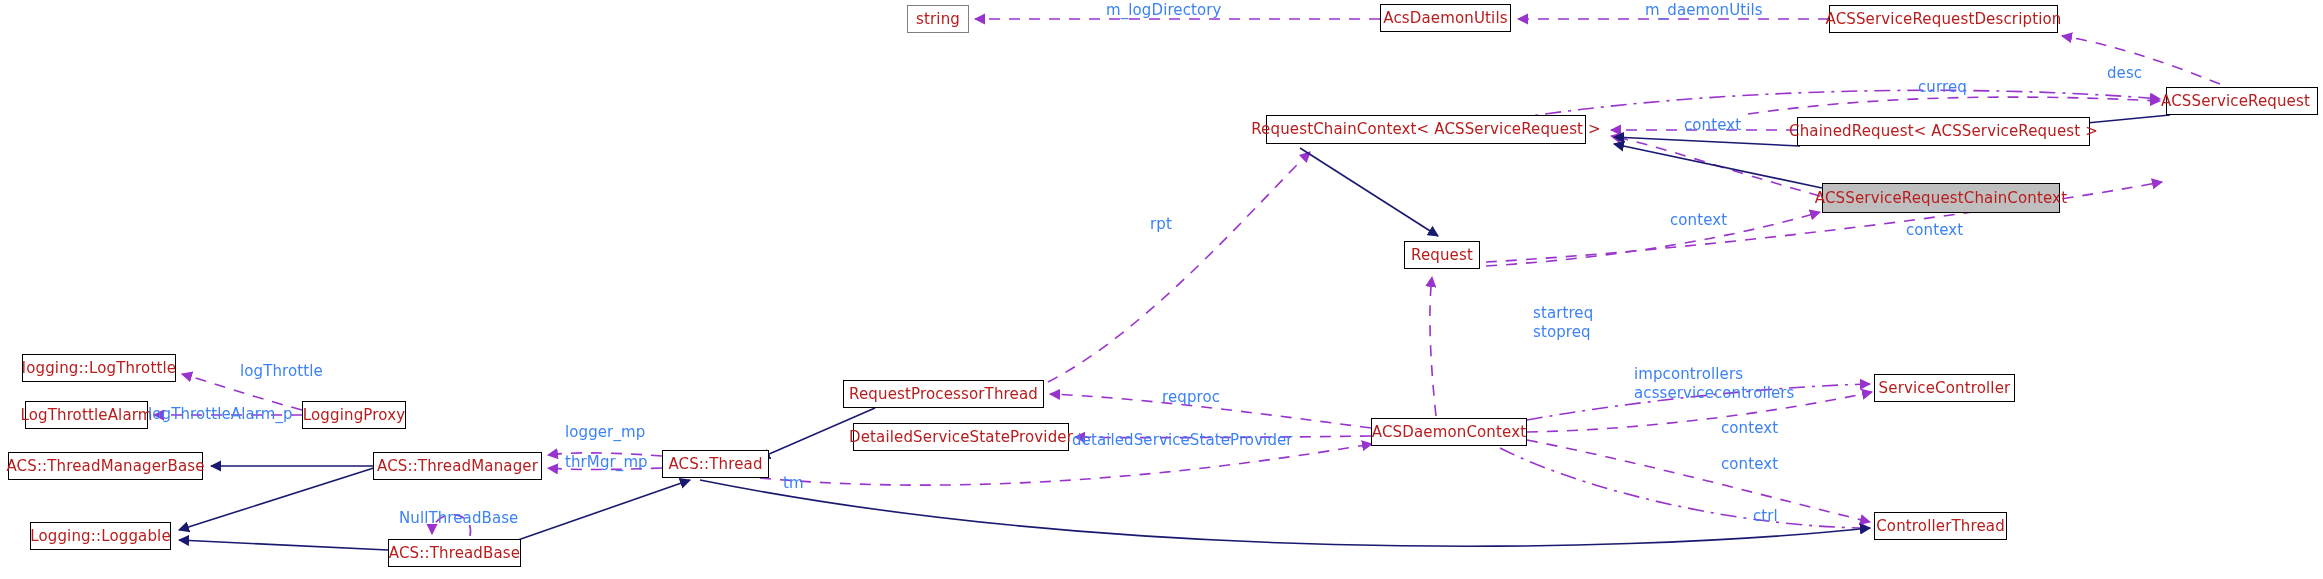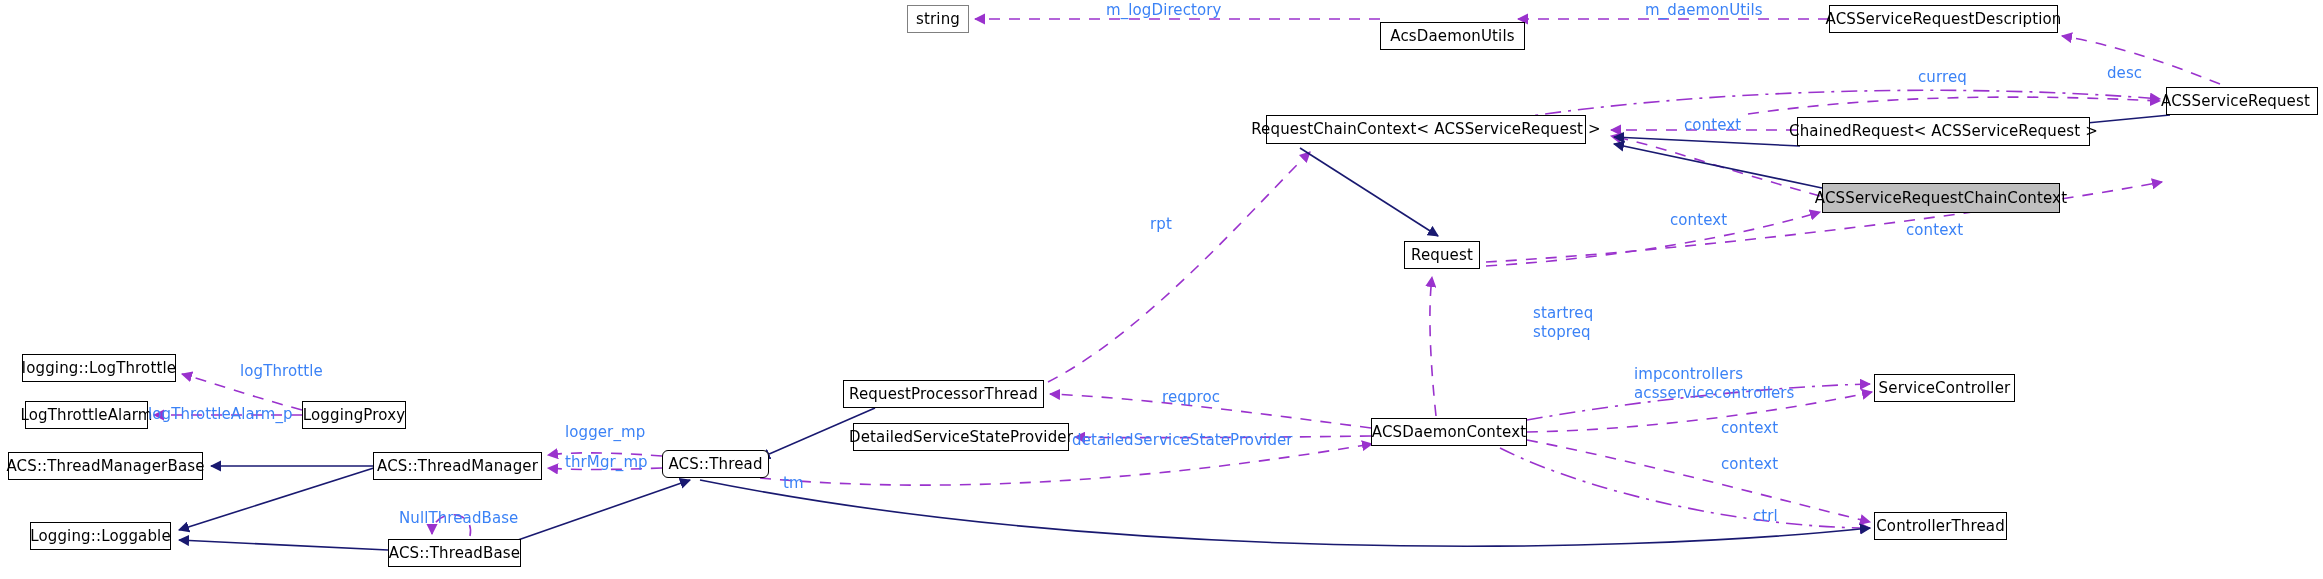--- a/index.html
+++ b/index.html
@@ -11,21 +11,21 @@
     height:579px;
     background:#ffffff;
     overflow:hidden;
   }
   #edges{position:absolute;left:0;top:0;width:2323px;height:579px;}
   .node{
     position:absolute;
     box-sizing:border-box;
     border:1px solid #000000;
     background:#ffffff;
-    color:#000000;
+    color:#b91c1c;
     display:flex;
     align-items:center;
     justify-content:center;
     white-space:nowrap;
     font-size:15px;
     line-height:1;
     letter-spacing:0.15px;
     padding:0 7px;
   }
   .node.gray{background:#bfbfbf;border-color:#000000;}
@@ -92,21 +92,21 @@
       <path d="M 388 550 L 179 540"></path>
       <path d="M 518 540 L 690 480"></path>
       <path d="M 875 408 L 760 458"></path>
       <path d="M 700 480 C 1100 560 1600 556 1870 528"></path>
     </g>
   </svg>
 
   <div class="node thin" style="left:907px;top:5px;width:62px;height:28px;">
     <span>string</span>
   </div>
-  <div class="node" style="left:1380px;top:22px;width:145px;height:28px;">
+  <div class="node" style="left:1380px;top:4px;width:131px;height:28px;">
     <span>AcsDaemonUtils</span>
   </div>
   <div class="node" style="left:1829px;top:5px;width:229px;height:28px;">
     <span>ACSServiceRequestDescription</span>
   </div>
   <div class="node" style="left:2166px;top:87px;width:152px;height:28px;justify-content:flex-end;">
     <span>ACSServiceRequest</span>
   </div>
   <div class="node" style="left:1266px;top:115px;width:320px;height:29px;">
     <span>RequestChainContext&lt; ACSServiceRequest &gt;</span>
@@ -140,37 +140,37 @@
   </div>
   <div class="node" style="left:853px;top:423px;width:216px;height:28px;">
     <span>DetailedServiceStateProvider</span>
   </div>
   <div class="node" style="left:8px;top:452px;width:195px;height:28px;">
     <span>ACS::ThreadManagerBase</span>
   </div>
   <div class="node" style="left:373px;top:452px;width:169px;height:28px;">
     <span>ACS::ThreadManager</span>
   </div>
-  <div class="node" style="left:662px;top:450px;width:107px;height:28px;border-radius:6px;">
+  <div class="node" style="left:662px;top:450px;width:107px;height:28px;">
     <span>ACS::Thread</span>
   </div>
   <div class="node" style="left:1874px;top:512px;width:133px;height:28px;">
     <span>ControllerThread</span>
   </div>
   <div class="node" style="left:30px;top:522px;width:141px;height:28px;">
     <span>Logging::Loggable</span>
   </div>
   <div class="node" style="left:388px;top:539px;width:133px;height:28px;">
     <span>ACS::ThreadBase</span>
   </div>
 
   <div class="edge-label" style="left:1106px;top:2px;">m_logDirectory</div>
   <div class="edge-label" style="left:1645px;top:2px;">m_daemonUtils</div>
   <div class="edge-label" style="left:2107px;top:33px;margin-top:32px;">desc</div>
-  <div class="edge-label" style="left:1918px;top:69px;">curreq</div>
+  <div class="edge-label" style="left:1918px;top:79px;">curreq</div>
   <div class="edge-label" style="left:1684px;top:117px;">context</div>
   <div class="edge-label" style="left:1906px;top:222px;">context</div>
   <div class="edge-label" style="left:1670px;top:212px;">context</div>
   <div class="edge-label" style="left:1150px;top:216px;">rpt</div>
   <div class="edge-label two" style="left:1533px;top:272px;white-space:pre;margin-top:32px;">startreq
 stopreq</div>
   <div class="edge-label" style="left:240px;top:363px;">logThrottle</div>
   <div class="edge-label two" style="left:1634px;top:365px;white-space:pre;">impcontrollers
 acsservicecontrollers</div>
   <div class="edge-label" style="left:1132px;top:389px;margin-left:30px;">reqproc</div>

